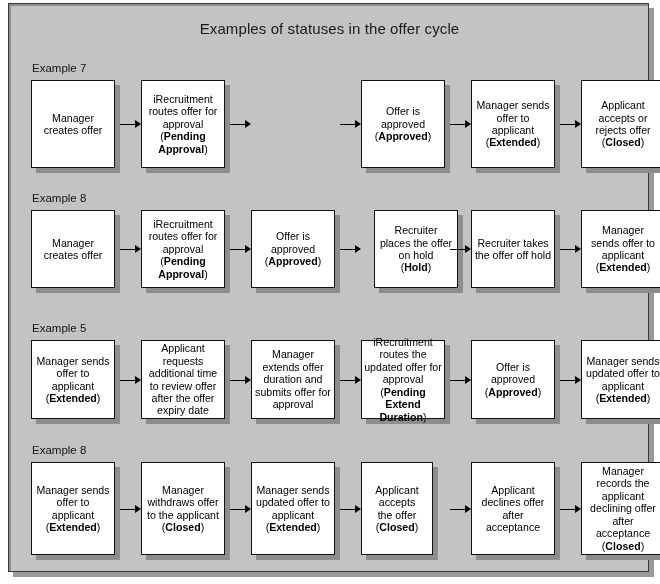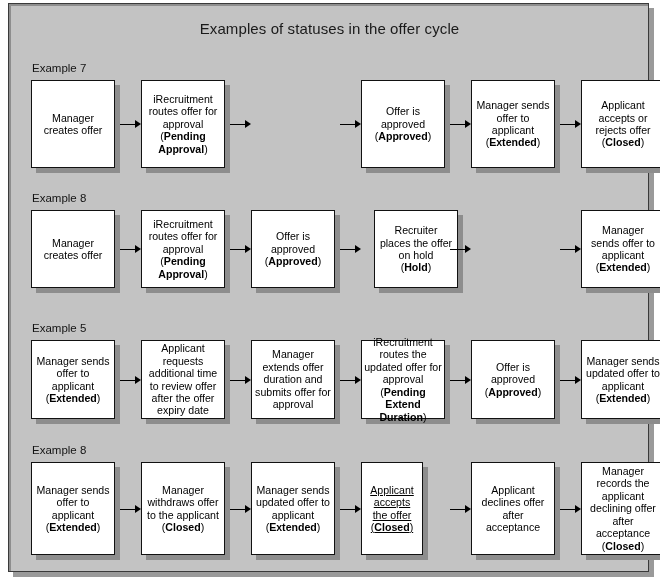--- a/index.html
+++ b/index.html
@@ -191,20 +191,23 @@
             <div class="shaft" style="width: 15px;"></div>
             <div class="head" style="left: 15px;"></div>
           </div>
           <div class="node" style="left: 352px; top: 0px; width: 84px; height: 78px; margin-left: 13px;">
             <span class="node-text">Recruiter<br>places the offer<br>on hold<br>(<b>Hold</b>)</span>
           </div>
           <div class="arrow" style="left: 441px; top: 35px; width: 21px;">
             <div class="shaft" style="width: 15px;"></div>
             <div class="head" style="left: 15px;"></div>
           </div>
+          <div class="node" style="left: 462px; top: 0px; width: 84px; height: 78px;">
+            <span class="node-text">Recruiter takes<br>the offer off hold</span>
+          </div>
           <div class="arrow" style="left: 551px; top: 35px; width: 21px;">
             <div class="shaft" style="width: 15px;"></div>
             <div class="head" style="left: 15px;"></div>
           </div>
           <div class="node" style="left: 572px; top: 0px; width: 84px; height: 78px;">
             <span class="node-text">Manager<br>sends offer to<br>applicant<br>(<b>Extended</b>)</span>
           </div>
         </div>
       </div>
       <div class="example-group" style="top: 318px;">
@@ -267,21 +270,21 @@
             <div class="shaft" style="width: 15px;"></div>
             <div class="head" style="left: 15px;"></div>
           </div>
           <div class="node" style="left: 242px; top: 0px; width: 84px; height: 93px;">
             <span class="node-text">Manager sends<br>updated offer to<br>applicant<br>(<b>Extended</b>)</span>
           </div>
           <div class="arrow" style="left: 331px; top: 42.5px; width: 21px;">
             <div class="shaft" style="width: 15px;"></div>
             <div class="head" style="left: 15px;"></div>
           </div>
-          <div class="node" style="left: 352px; top: 0px; width: 62px; height: 93px; text-decoration: underline;">
+          <div class="node" style="left: 352px; top: 0px; width: 72px; height: 93px;">
             <span class="node-text">Applicant accepts<br>the offer<br>(<b>Closed</b>)</span>
           </div>
           <div class="arrow" style="left: 441px; top: 42.5px; width: 21px;">
             <div class="shaft" style="width: 15px;"></div>
             <div class="head" style="left: 15px;"></div>
           </div>
           <div class="node" style="left: 462px; top: 0px; width: 84px; height: 93px;">
             <span class="node-text">Applicant<br>declines offer<br>after<br>acceptance</span>
           </div>
           <div class="arrow" style="left: 551px; top: 42.5px; width: 21px;">

